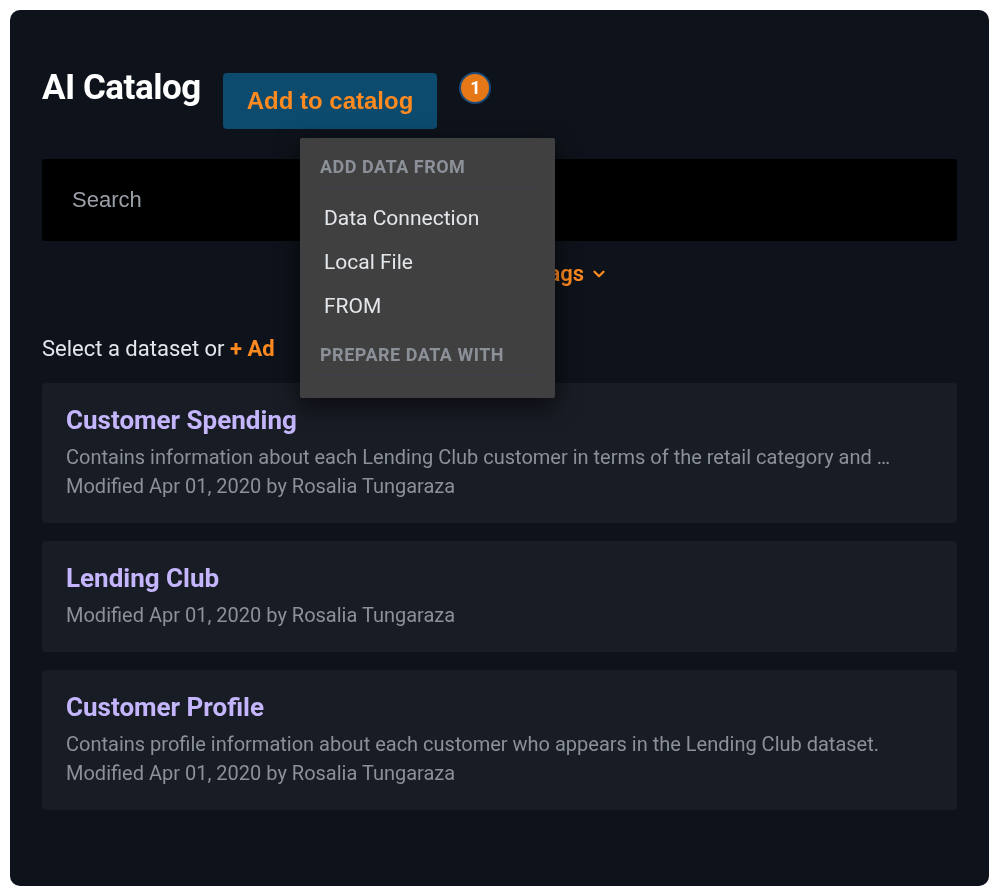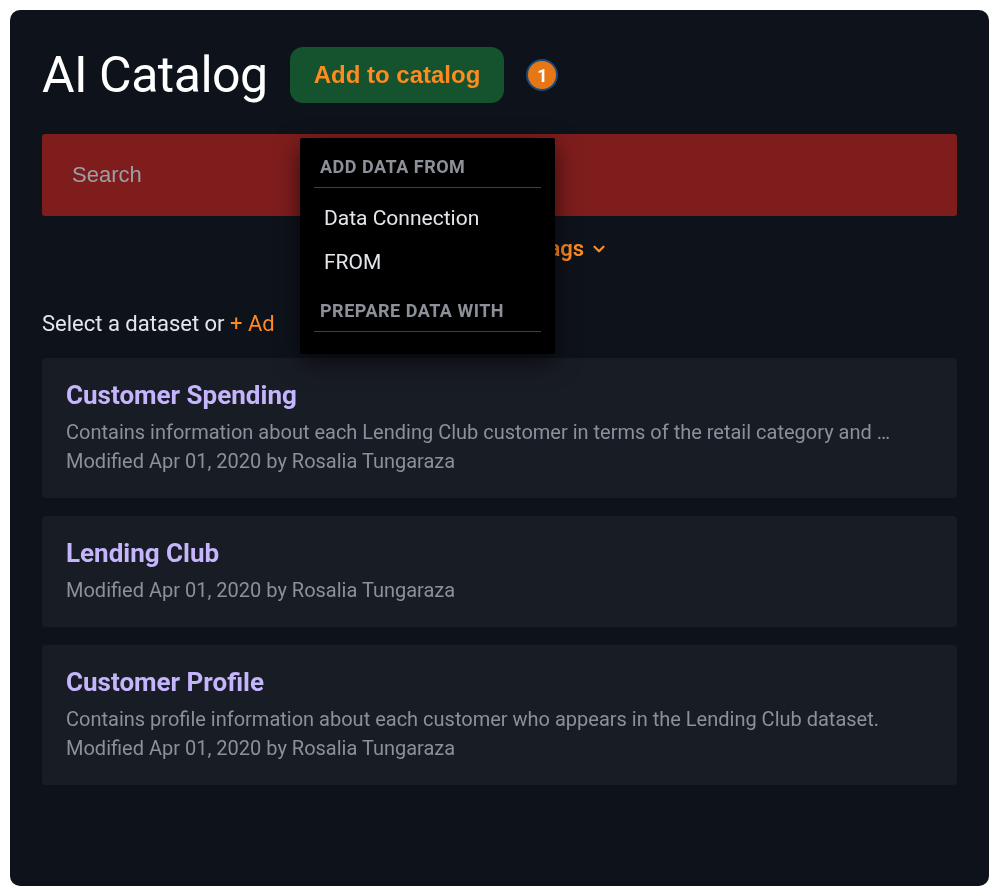--- a/index.html
+++ b/index.html
@@ -21,55 +21,56 @@
     color: #e3e6ea;
     overflow: hidden;
   }
   .header-row {
     display: flex;
     align-items: center;
     gap: 22px;
     margin-bottom: 30px;
   }
   .page-title {
-    font-size: 50px;
-    font-weight: 400;
+    font-size: 35px;
+    font-weight: 700;
     color: #ffffff;
     letter-spacing: -0.5px;
   }
   .add-btn {
-    background: #14532d;
+    background: #0c4a6e;
     color: #ff8a1f;
     border: none;
     font-size: 24px;
     font-weight: 600;
     padding: 14px 24px;
-    border-radius: 13px;
-    cursor: pointer;
+    border-radius: 4px;
+    cursor: pointer;
+    margin-top: 27px;
   }
   .badge {
     display: inline-flex;
     align-items: center;
     justify-content: center;
     width: 32px;
     height: 32px;
     border-radius: 50%;
     background: #e67717;
     border: 2px solid #1a4a7a;
     color: #ffffff;
     font-size: 18px;
     font-weight: 700;
   }
   .search-wrap {
     position: relative;
     margin-bottom: 20px;
   }
   .search-input {
     width: 100%;
-    background: #7f1d1d;
+    background: #000000;
     border: none;
     color: #e3e6ea;
     font-size: 22px;
     padding: 28px 30px;
     border-radius: 3px;
     outline: none;
   }
   .search-input::placeholder { color: #9aa0a8; }
   .filters-row {
     display: flex;
@@ -90,21 +91,21 @@
     display: inline-block;
   }
   .chevron svg { display: block; }
   .prompt-line {
     font-size: 22px;
     color: #e3e6ea;
     margin-bottom: 22px;
   }
   .prompt-line .accent {
     color: #ff8a1f;
-    font-weight: 400;
+    font-weight: 700;
     cursor: pointer;
   }
   .card {
     background: #181c24;
     border-radius: 4px;
     padding: 22px 24px;
     margin-bottom: 18px;
   }
   .card-title {
     font-size: 26px;
@@ -125,21 +126,21 @@
     color: #8b9099;
     line-height: 1.45;
   }
 
   
   .dropdown {
     position: absolute;
     top: 128px;
     left: 290px;
     width: 255px;
-    background: #000000;
+    background: #404040;
     border-radius: 2px;
     box-shadow: 0 8px 24px rgba(0,0,0,0.6);
     z-index: 50;
     padding: 18px 0 14px 0;
   }
   .dd-section-label {
     color: #8b9099;
     font-size: 18px;
     font-weight: 700;
     letter-spacing: 0.5px;
@@ -215,20 +216,23 @@
     <div class="card-meta">Modified Apr 01, 2020 by Rosalia Tungaraza</div>
   </div>
 
   <div class="dropdown">
     <div class="dd-section-label">ADD DATA FROM</div>
     <hr class="dd-divider">
     <div class="dd-item">
       <span>Data Connection</span>
     </div>
     <div class="dd-item">
+      <span>Local File</span>
+    </div>
+    <div class="dd-item">
       <span>FROM</span>
     </div>
     <div class="dd-gap"></div>
     <div class="dd-section-label">PREPARE DATA WITH</div>
     <hr class="dd-divider">
   </div>
 
 </div>
 
 </body></html>

